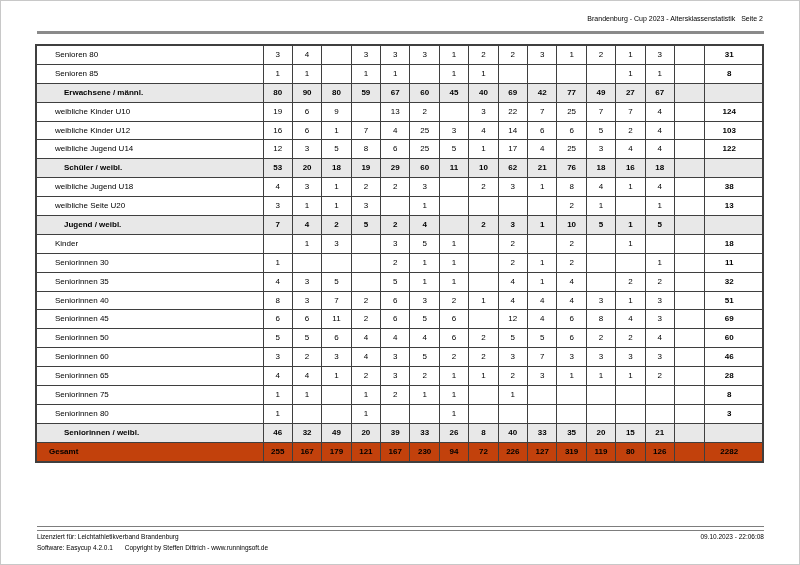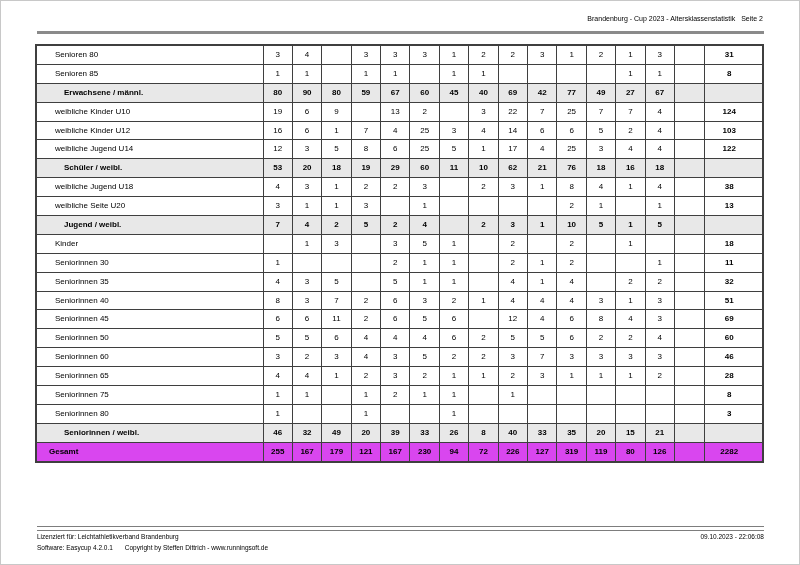--- a/index.html
+++ b/index.html
@@ -38,21 +38,21 @@
     color:#000;
     text-align:center;
     vertical-align:middle;
     white-space:nowrap;
     overflow:hidden;
   }
   .c-label { text-align:left !important; padding-left:18px !important; }
   .c-total { text-align:right; padding-right:9px !important; font-weight:bold; }
   .row-subtotal td { background:#e8e8e8; font-weight:bold; }
   .row-subtotal .c-label { padding-left:27px !important; }
-  .row-gesamt td { background:#d946ef; font-weight:bold; }
+  .row-gesamt td { background:#c2410c; font-weight:bold; }
   .row-gesamt .c-label { padding-left:12px !important; }
   .footer-rule {
     position:absolute; left:37px; top:526px;
     width:727px; height:3px;
     border-top:1px solid #7d7d7d;
     border-bottom:1px solid #7d7d7d;
   }
   .footer-line1 {
     position:absolute; left:37px; top:533px; width:727px;
     font-size:6.5px; color:#000;

